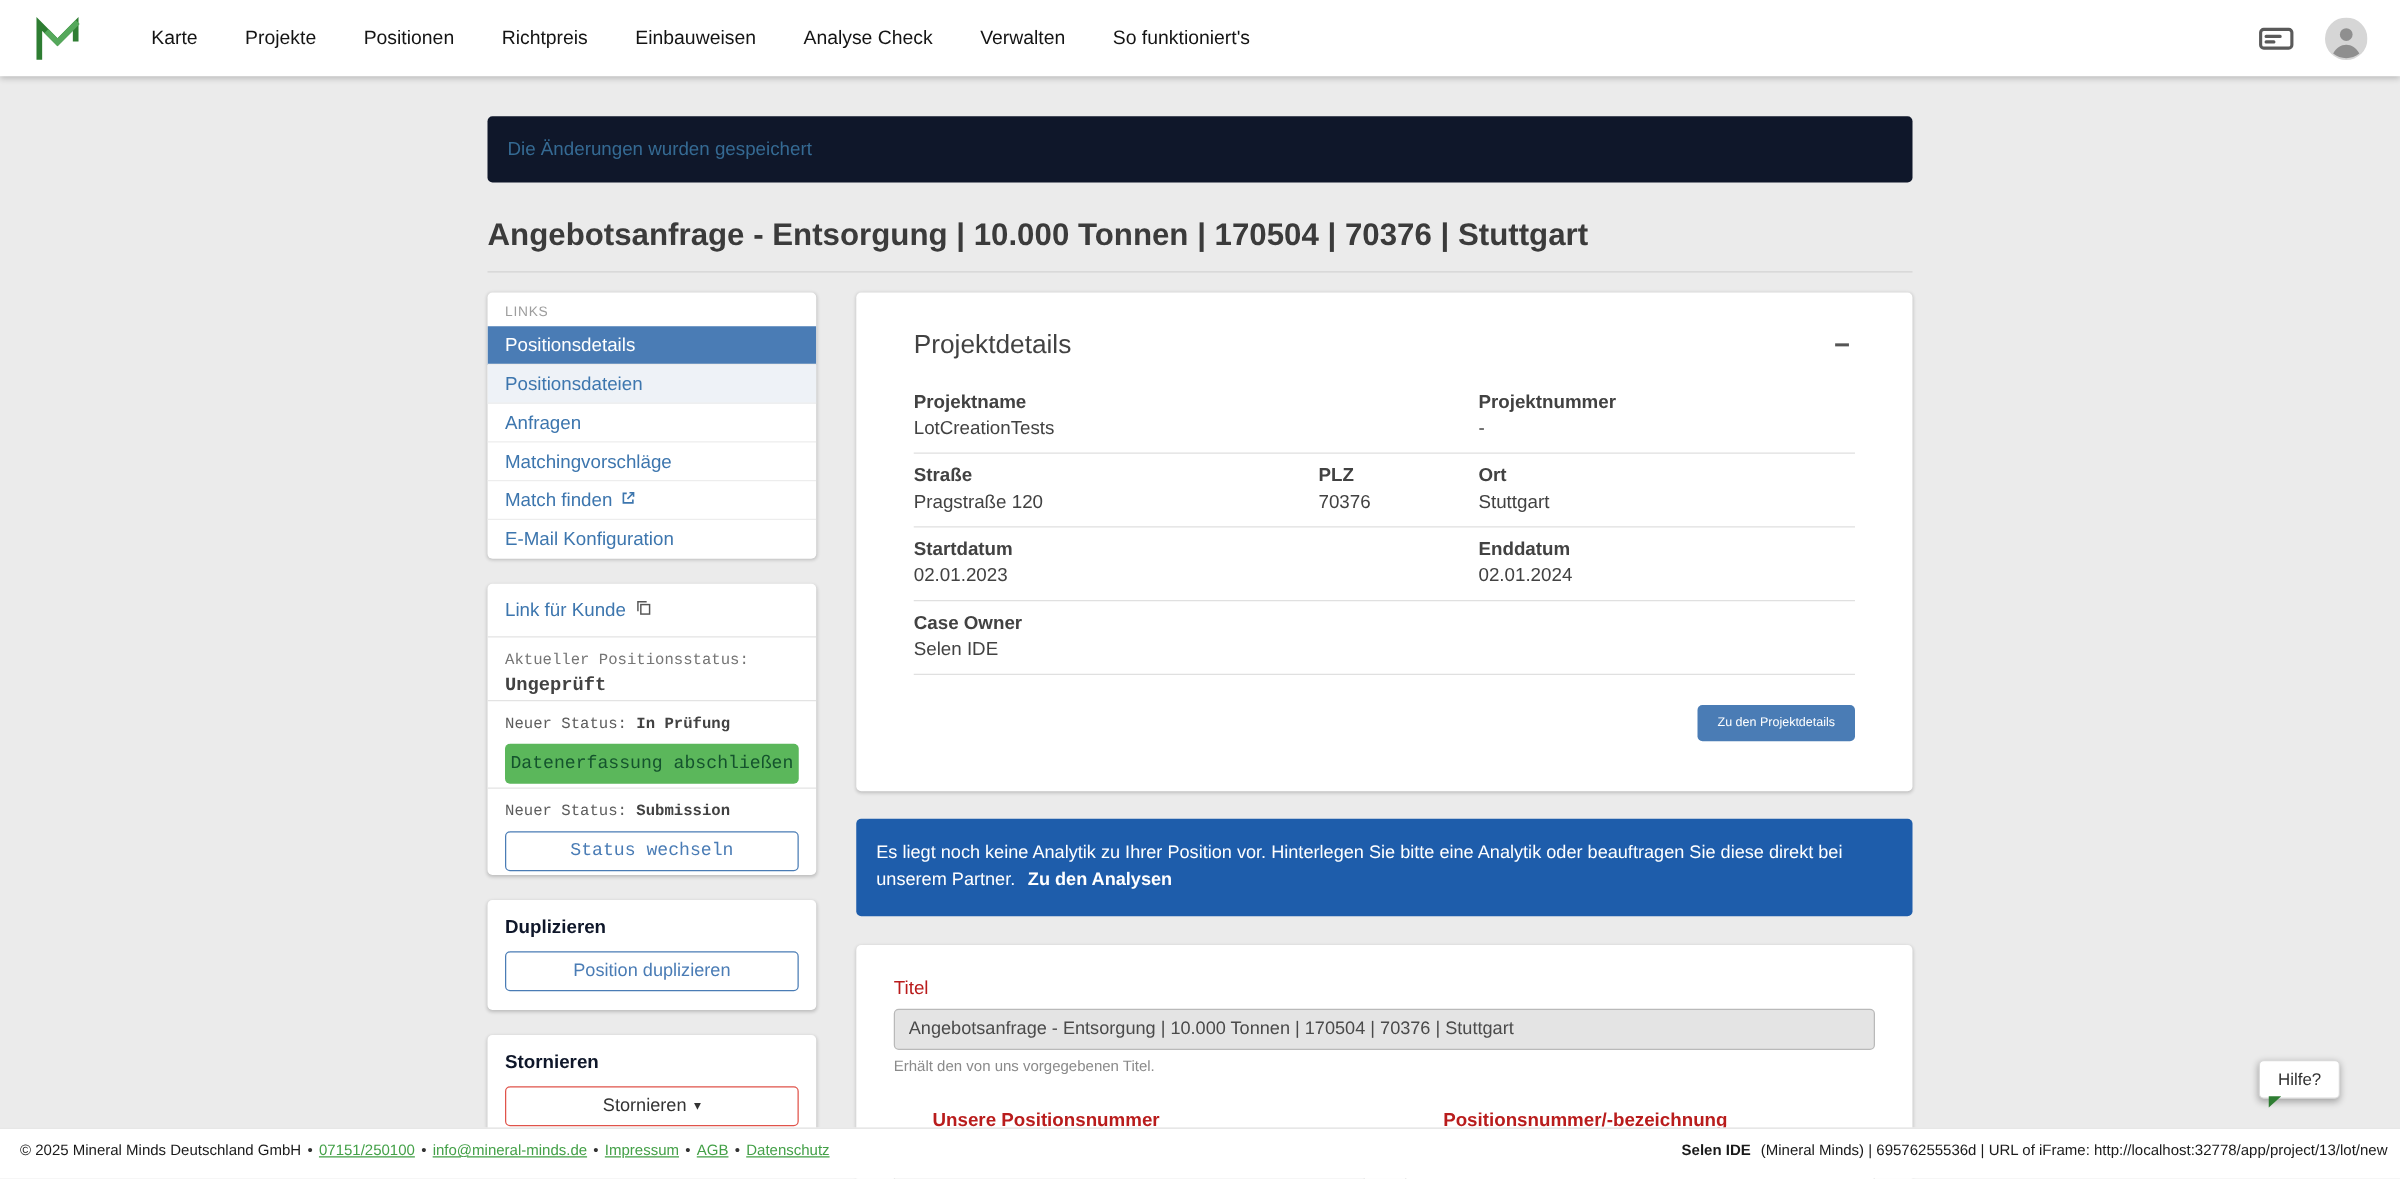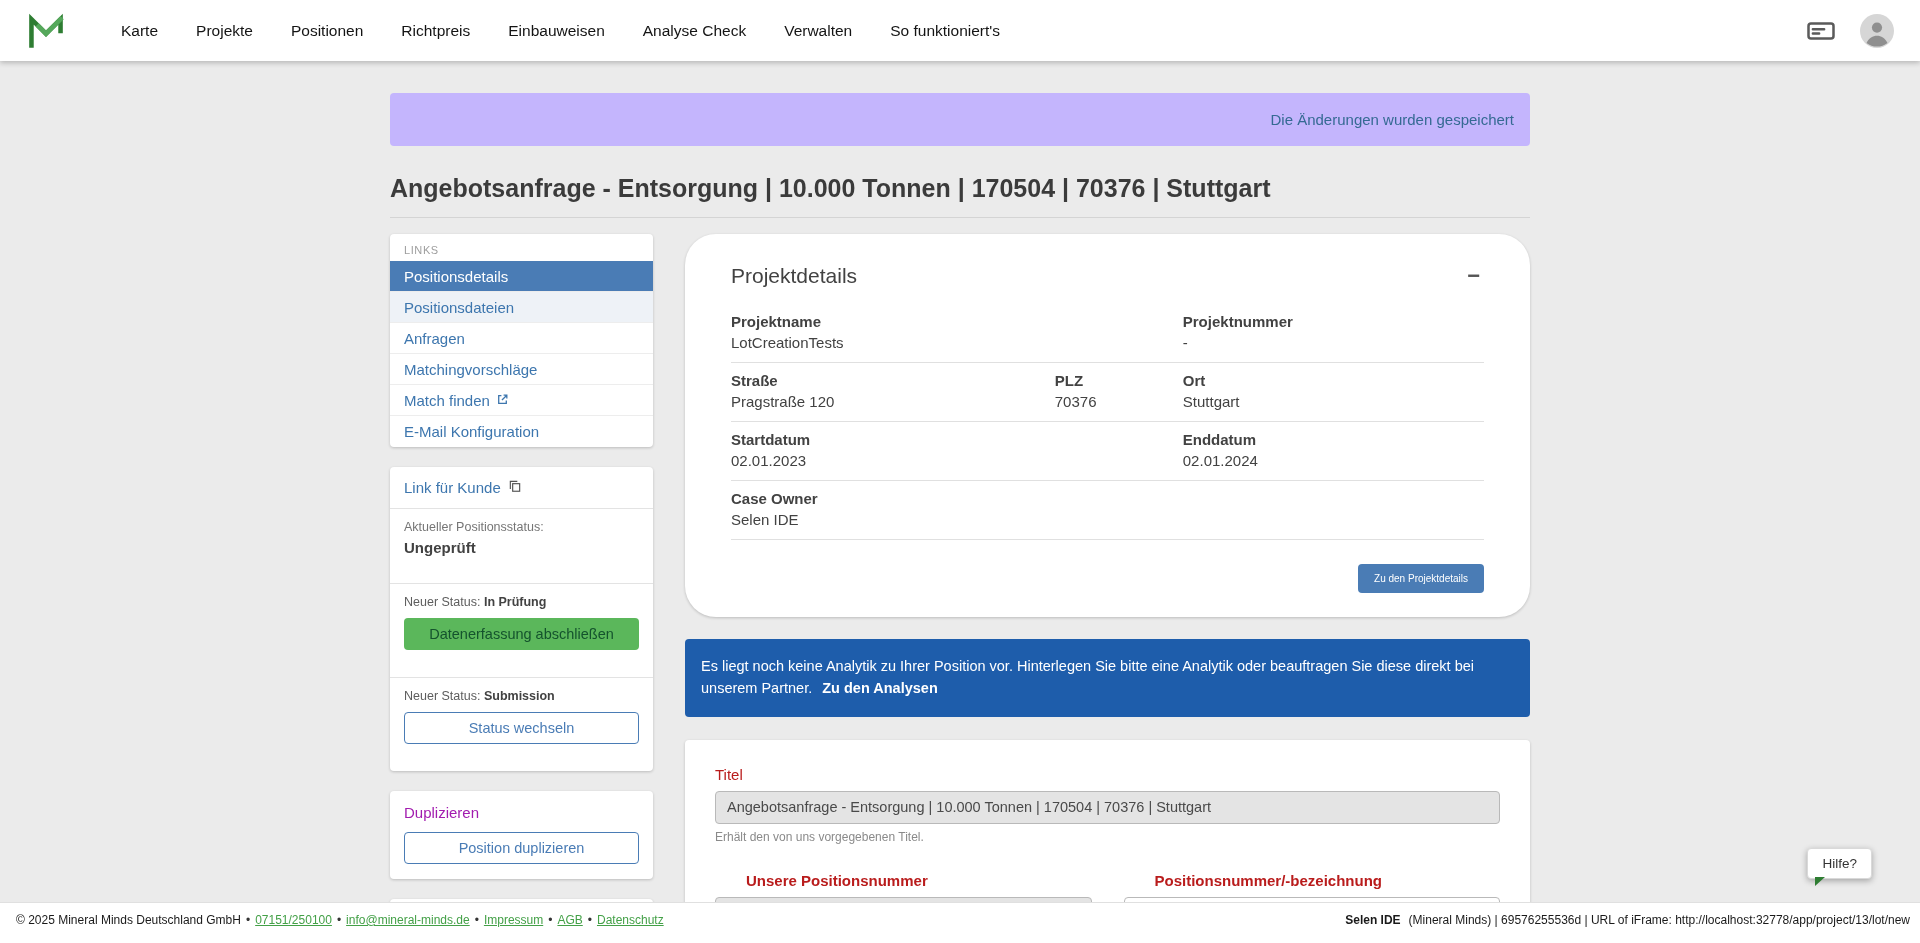--- a/index.html
+++ b/index.html
@@ -19,22 +19,22 @@
   }
   .logo { width:40px; height:40px; display:flex; align-items:center; cursor:pointer; }
   .nav-items { display:flex; margin-left:36px; }
   .nav-item { padding:0 19px; font-size:15.5px; font-weight:500; color:#141414; cursor:pointer; white-space:nowrap; }
   .nav-right { margin-left:auto; display:flex; align-items:center; gap:24px; }
   .nav-right .icon-btn { cursor:pointer; display:flex; align-items:center; }
 
   
   .shell { width:1140px; margin:0 auto; }
   .alert {
-    margin-top:32px; background:#c4b5fd; color:#356a93;
-    padding:18px 16px; border-radius:4px; font-size:15px;text-align:right;
+    margin-top:32px; background:#0f172a; color:#356a93;
+    padding:18px 16px; border-radius:4px; font-size:15px;
   }
   .page-title {
     margin-top:28px; font-size:25px; font-weight:bold; color:#3b3b3b;
     padding-bottom:14px; border-bottom:1px solid #d4d4d4;
   }
   .content { display:flex; gap:32px; margin-top:16px; align-items:flex-start; padding-bottom:120px; }
 
   
   .card { background:#fff; border-radius:4px; box-shadow:0 1px 3px rgba(0,0,0,.2); overflow:hidden; }
 
@@ -47,40 +47,40 @@
     font-size:15px; color:#3d76ae; border-bottom:1px solid #ededed; cursor:pointer; white-space:nowrap;
   }
   .side-item:last-child { border-bottom:none; }
   .side-item.active { background:#4a7cb5; color:#fff; }
   .side-item.hovered { background:#eef2f7; }
 
   .cust-link {
     padding:12px 14px; color:#3d76ae; font-size:15px; display:flex; align-items:center; gap:7px;
     border-bottom:1px solid #e3e3e3; cursor:pointer;
   }
-  .status-block { padding:11px 14px 27px; border-bottom:1px solid #e3e3e3; }
+  .status-block { padding:11px 14px 3px; border-bottom:1px solid #e3e3e3;font-family:Liberation Mono, monospace; }
   .status-block:last-child { border-bottom:none; }
   .muted { font-size:12.5px; color:#757575; margin-bottom:5px; }
   .status-value { font-weight:bold; font-size:15px; color:#424242; }
   .new-status { font-size:12.5px; color:#5d5d5d; margin-bottom:9px; }
   .new-status b { color:#424242; }
 
   .btn { display:block; width:100%; border-radius:4px; height:32px; font-size:14.5px; cursor:pointer; font-family:inherit; }
   .btn-green { background:#5bb75b; color:#14532d; border:none; }
   .btn-outline-blue { background:#fff; color:#4a7cb5; border:1px solid #4a7cb5; }
   .btn-outline-red { background:#fff; color:#333; border:1px solid #e0534a; }
   .caret { display:inline-block; margin-left:6px; font-size:11px; position:relative; top:-1px; }
 
   .mini-card { padding:13px 14px 15px; }
-  .mini-title { font-weight:normal; font-size:15px; color:#a21caf; }
+  .mini-title { font-weight:bold; font-size:15px; color:#0f172a; }
   .mini-card .btn { margin-top:11px; }
 
   
   .main-col { flex:1; min-width:0; }
-  .panel { padding:30px 46px 24px;border-radius:31px; }
+  .panel { padding:30px 46px 40px; }
   .panel-head { display:flex; justify-content:space-between; align-items:center; margin-bottom:16px; }
   .panel-title { font-size:21px; color:#424242; font-weight:500; }
   .collapse-btn { font-size:22px; color:#555; cursor:pointer; font-weight:bold; line-height:1; padding:0 4px; }
 
   .field-row { display:grid; grid-template-columns:43% 17% 1fr; padding:9px 0 11px; border-bottom:1px solid #e0e0e0; }
   .colA  { grid-column:1/2; } .colB { grid-column:2/3; } .colC { grid-column:3/4; }
   .colAB { grid-column:1/3; } .colFull { grid-column:1/4; }
   .f-label { font-weight:bold; font-size:15px; color:#424242; margin-bottom:4px; }
   .f-value { font-size:15px; color:#424242; }
   .panel-actions { display:flex; justify-content:flex-end; margin-top:24px; }

